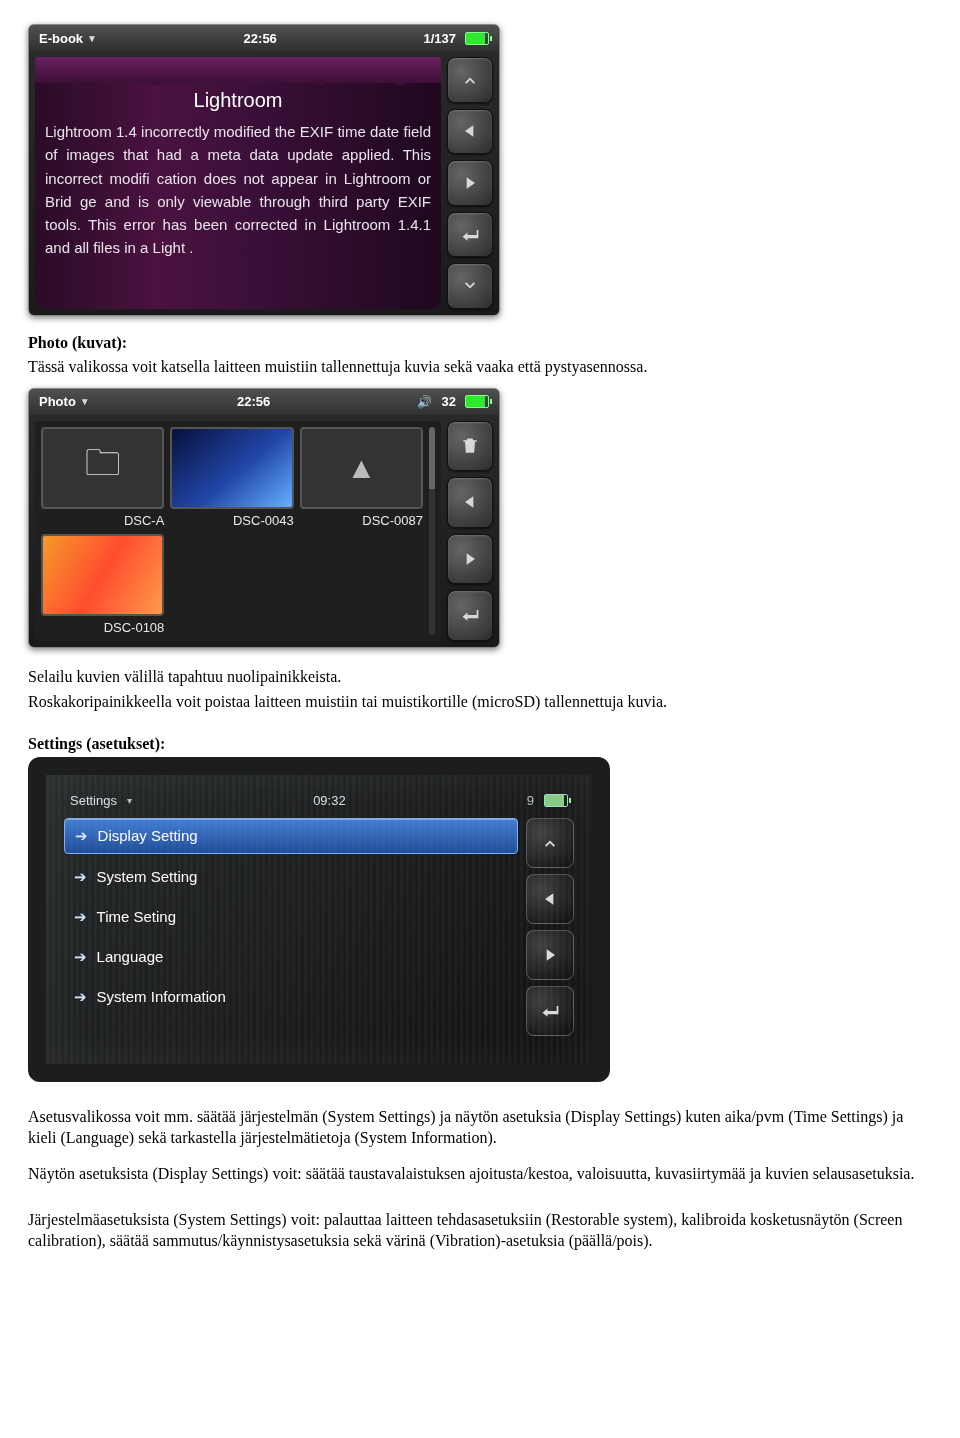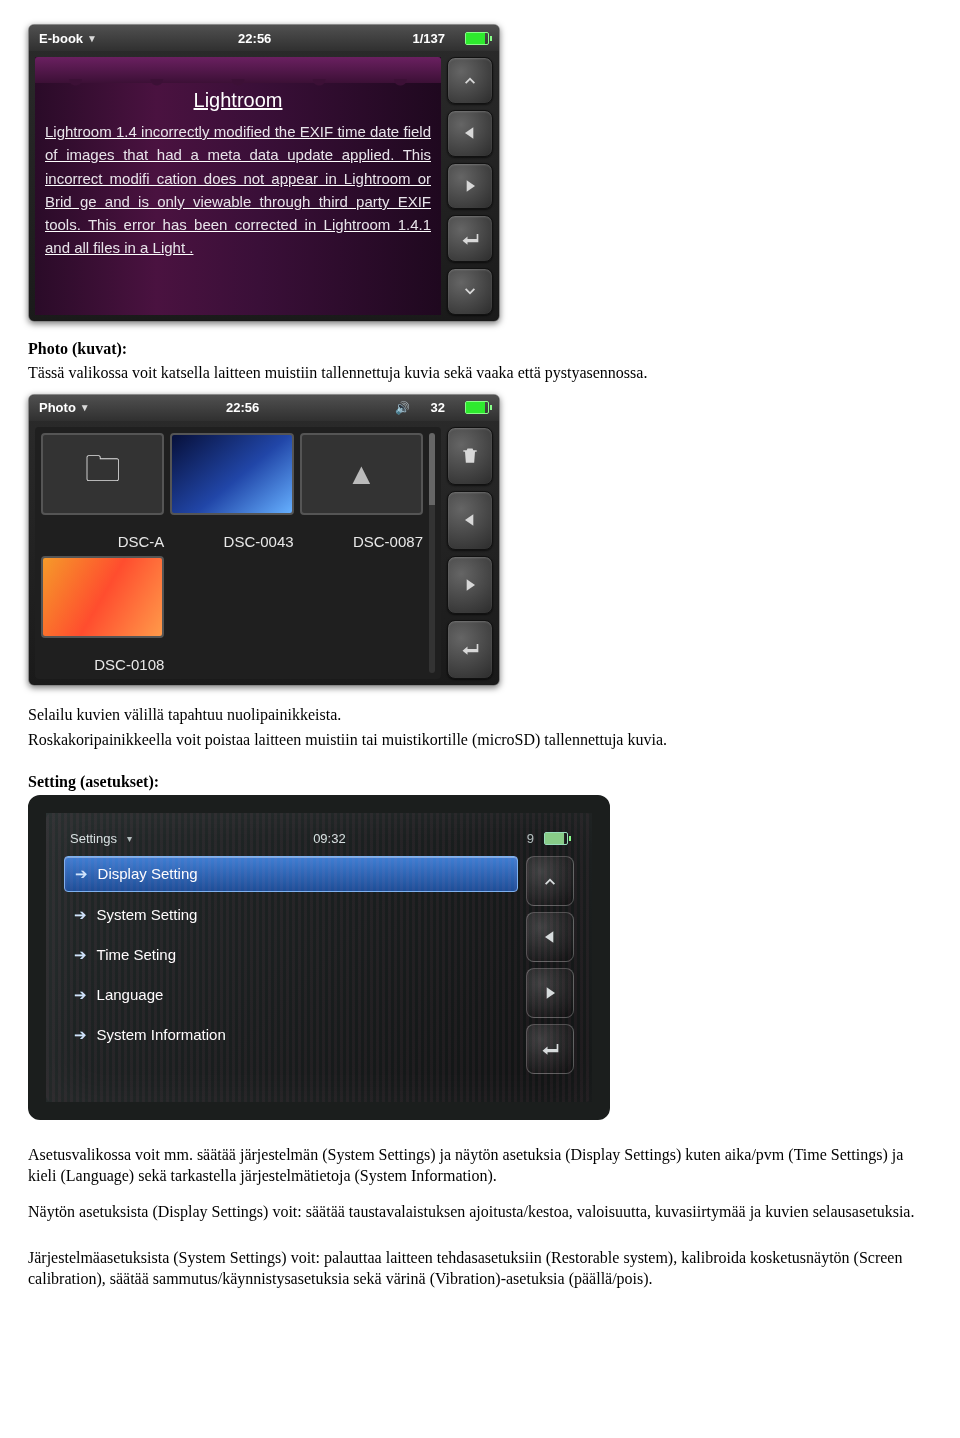--- a/index.html
+++ b/index.html
@@ -29,21 +29,21 @@
     background: linear-gradient(#505050, #303030);
     color: #fff;
     font-family: Arial, sans-serif;
     font-size: 13px;
     font-weight: bold;
     gap: 8px;
   }
   .sb-left { display:flex; align-items:center; gap:4px; }
   .sb-chevdown { font-size:10px; opacity:.8; }
   .sb-spacer { flex:1; }
-  .sb-right { display:flex; align-items:center; gap:20px; }
+  .sb-right { display:flex; align-items:center; gap:9px; }
   .battery {
     width: 22px; height: 11px;
     border: 1px solid #8f8; border-radius: 2px;
     position: relative;
   }
   .battery::after {
     content:""; position:absolute; right:-4px; top:3px;
     width:2px; height:5px; background:#8f8;
   }
   .battery-inner { background:#2eea2e; height:100%; width:85%; }
@@ -66,24 +66,23 @@
     display:flex; align-items:center; justify-content:center;
     box-shadow: inset 0 1px 2px rgba(255,255,255,.2), 0 1px 2px rgba(0,0,0,.6);
   }
   .sidebtn svg { width:20px; height:20px; fill:#d8d8d8; }
   
   .ebook-main {
     background: linear-gradient(90deg,#2a0b28,#4a1240 30%,#3a0f38 55%,#1f081f);
     position:relative;
     color:#fff;
     font-family: Arial, sans-serif;
-    border-radius:0;
-    padding: 6px 10px 22px;
+    border-radius:12px;
+    padding: 6px 10px 16px;
     min-height: 230px;
-    text-decoration: underline;
   }
   .curtain-top {
     height: 26px;
     background:
       linear-gradient(#6a2060,#3c1036);
     border-radius: 3px 3px 0 0;
     margin:-6px -10px 4px;
     position:relative;
   }
   .curtain-top::after{
@@ -119,22 +118,22 @@
     height: 78px;
     border: 2px solid #555;
     border-radius:4px;
     background:#333;
     display:flex; align-items:center; justify-content:center;
   }
   .thumb.selected { border-color:#45d645; box-shadow:0 0 6px #45d645; }
   .thumb-label {
     color:#e8e8e8;
     font-family: Arial, sans-serif;
-    font-size:15px;
-    margin-top:18px;
+    font-size:13px;
+    margin-top:4px;
     padding-left:2px;
   }
   .thumb .folder-icon { font-size:36px; color:#ddd; }
   .thumb .img-icon { font-size:30px; color:#bbb; }
   .thumb.bg1 { background: radial-gradient(circle at 45% 50%, #fff 0 4px, #c0a030 6px 28px, #3f5015 60%); }
   .thumb.bg2 { background: linear-gradient(140deg,#07103a,#2146a8 55%,#66b0ff); }
   .thumb.bg3 { background: radial-gradient(circle at 30% 60%, #e8f6ff 0 20px, #0a1a4a 40%); }
   .thumb.bg4 { background: linear-gradient(120deg,#f59a2a,#ff4d2e,#ff9a4a); }
   .scrollhint {
     width:6px; align-self:stretch;
@@ -317,21 +316,21 @@
             <path d="M20 6v6H9v-3l-6 5 6 5v-3h13V6z"></path>
           </svg>
       </div>
     </div>
   </div>
 </div>
 
 <p class="para" style="margin-top:12px;">Selailu kuvien välillä tapahtuu nuolipainikkeista.</p>
 <p class="para">Roskakoripainikkeella voit poistaa laitteen muistiin tai muistikortille (microSD) tallennettuja kuvia.</p>
 
-<h3 class="strong" style="margin-top:22px;">Setting (asetukset):</h3>
+<h3 class="strong" style="margin-top:22px;">Settings (asetukset):</h3>
 
 <div class="settings-photo">
   <div class="sp-status">
     <span>Settings</span>
     <span class="sb-chevdown">▾</span>
     <div class="sb-spacer"></div>
     <span>09:32</span>
     <div class="sb-spacer"></div>
     <span style="opacity:.8;">9</span>
     <div class="battery" style="border-color:#9db;">

